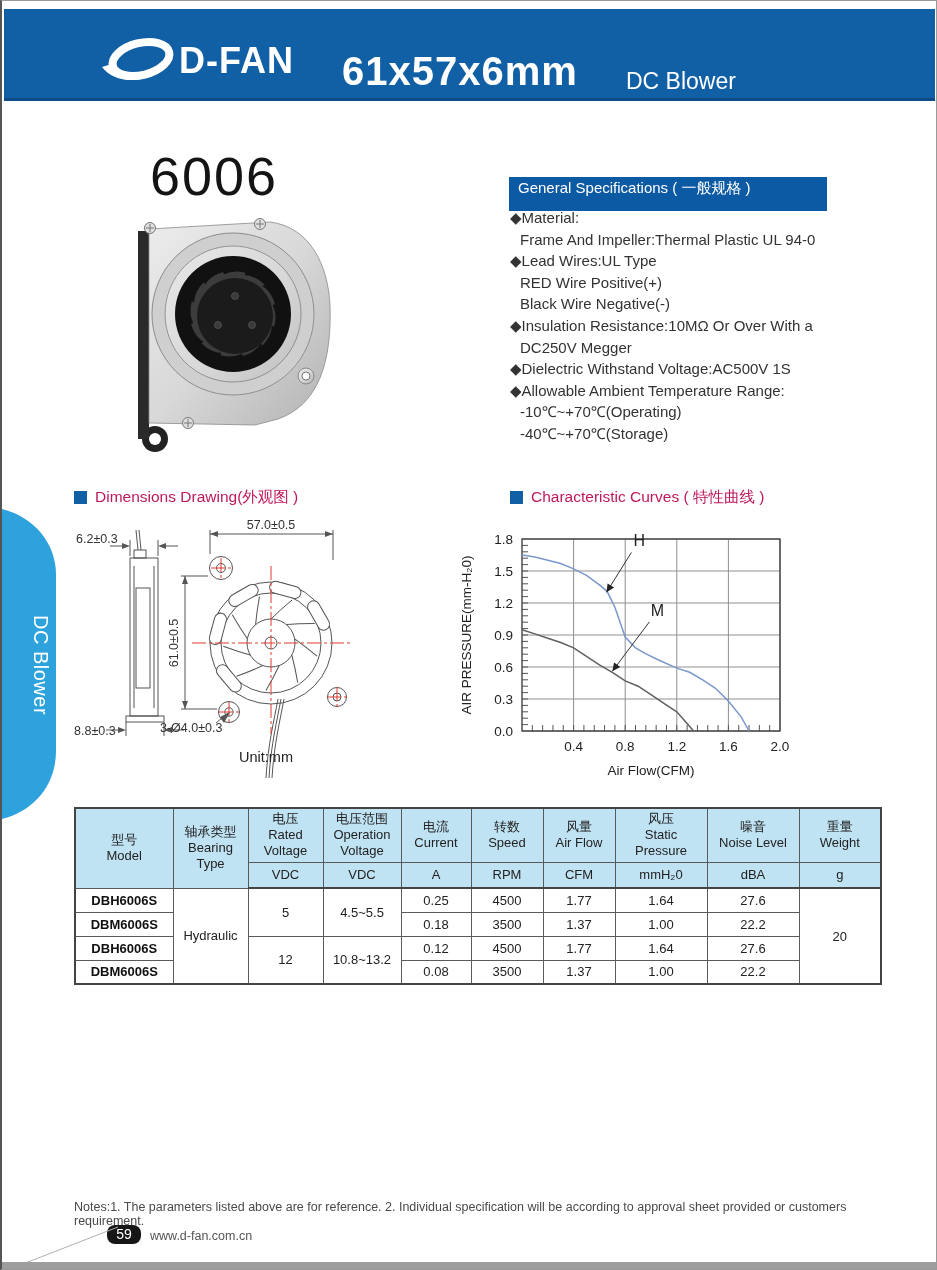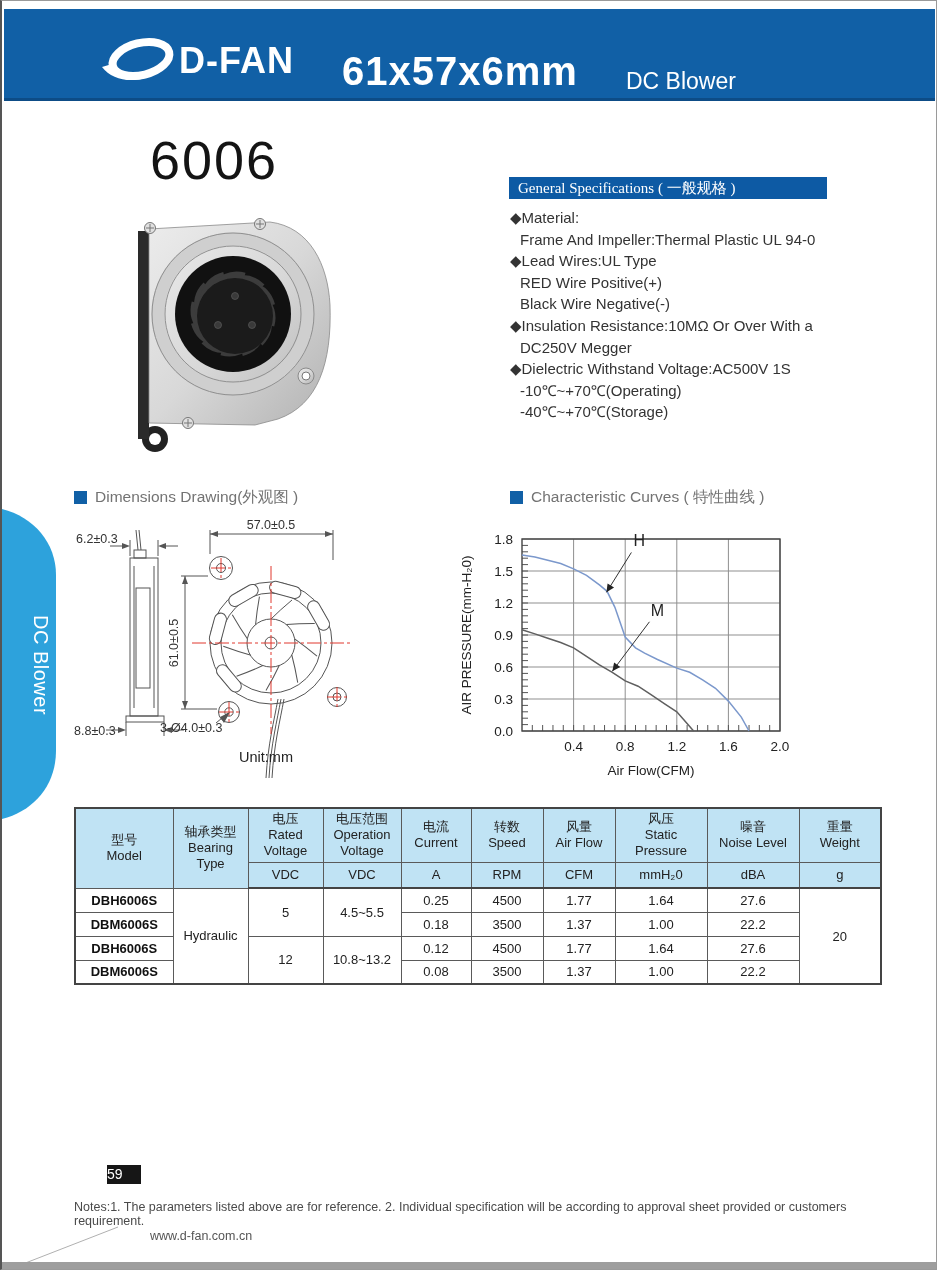--- a/index.html
+++ b/index.html
@@ -6,29 +6,29 @@
   .page{position:relative;width:937px;height:1270px;background:#fff;margin:0 auto;
         box-sizing:border-box;border:1px solid #9a9a9a;border-left:2px solid #555;
         font-family:"Liberation Sans", sans-serif;overflow:hidden;}
   .abs{position:absolute;}
   
   .topbar{left:2px;top:8px;width:931px;height:89px;background:#1160a6;border-bottom:3px solid #0d4c86;}
   .brand-logo{left:95px;top:22px;}
   .hdr-size{left:338px;top:40px;color:#fff;font-size:40px;letter-spacing:1px;font-weight:700;}
   .hdr-prod{left:622px;top:59px;color:#fff;font-size:23px;font-weight:400;}
   
-  .model-title{left:148px;top:128px;font-size:54px;color:#141414;letter-spacing:2px;font-weight:400;}
-  
-  .gs-bar{left:507px;top:176px;width:318px;height:22px;background:#0d5aa4;color:#fff;
-          font-size:15px;line-height:22px;padding-left:9px;box-sizing:border-box;font-family:Liberation Serif, serif;}
+  .model-title{left:148px;top:144px;font-size:54px;color:#141414;letter-spacing:2px;font-weight:400;}
+  
+  .gs-bar{left:507px;top:176px;width:318px;height:34px;background:#0d5aa4;color:#fff;
+          font-size:15px;line-height:22px;padding-left:9px;box-sizing:border-box;}
   .gs-list{left:508px;top:206px;width:400px;font-size:15px;color:#333;}
   .gs-list div{line-height:21.6px;white-space:nowrap;}
   .gs-list div.ind{padding-left:10px;}
   
-  .sec-title{font-size:15.5px;color:#737373;display:flex;align-items:center;gap:8px;font-weight:400;}
+  .sec-title{font-size:15.5px;color:#be185d;display:flex;align-items:center;gap:8px;font-weight:400;}
   .sec-title .sq{width:13px;height:13px;background:#1160a6;display:inline-block;flex:0 0 auto;}
   .dims-title{left:72px;top:486px;}
   .curves-title{left:508px;top:486px;}
   .spec-title{left:72px;top:821px;font-weight:bold;}
   
   .draw-txt{font-size:12.5px;fill:#333;font-family:"Liberation Sans",sans-serif;}
   .unit-txt{font-size:14.5px;fill:#222;font-family:"Liberation Sans",sans-serif;}
   #chart .tick{font-size:13.5px;fill:#222;}
   #chart .axis{font-size:13.5px;fill:#222;}
   #chart .serlabel{font-size:16px;fill:#222;}
@@ -37,22 +37,22 @@
   .spec-table td{border:1px solid #5a5a5a;text-align:center;font-size:13px;color:#222;
                  padding:0 2px;box-sizing:border-box;}
   .spec-table .hd{background:#c0e3f4;}
   .spec-table tr.h1 td{height:54px;line-height:1.25;}
   .spec-table tr.h2 td{height:26px;border-bottom:2px solid #444;}
   .spec-table tr.dr td{height:24px;background:#fff;}
   .spec-table .model-cell{font-weight:bold;color:#111;}
   .spec-table{border:2px solid #444;}
   
   .notes{left:72px;top:1199px;width:845px;font-size:12.5px;color:#4a4a4a;}
-  .page-box{left:105px;top:1164px;width:34px;height:19px;background:#161616;color:#fff;
-            font-size:14px;line-height:19px;}
+  .page-box{left:105px;top:1224px;width:34px;height:19px;background:#161616;color:#fff;
+            font-size:14px;text-align:center;line-height:19px;border-radius:8px;}
   .site{left:148px;top:1228px;font-size:12.5px;color:#555;}
   .bottom-strip{left:0;bottom:0;width:100%;height:7px;background:#9e9e9e;}
   
   .left-tab{left:0;top:498px;}
 </style>
 </head>
 <body>
 
 <div class="page">
 
@@ -138,20 +138,21 @@
   <div class="abs gs-bar">General Specifications ( 一般规格 )</div>
   <div class="abs gs-list">
     <div>◆Material:</div>
     <div class="ind">Frame And Impeller:Thermal Plastic UL 94-0</div>
     <div>◆Lead Wires:UL Type</div>
     <div class="ind">RED Wire Positive(+)</div>
     <div class="ind">Black Wire Negative(-)</div>
     <div>◆Insulation Resistance:10MΩ Or Over With a</div>
     <div class="ind">DC250V Megger</div>
     <div>◆Dielectric Withstand Voltage:AC500V 1S</div>
+    <div>◆Allowable Ambient Temperature Range:</div>
     <div class="ind">-10℃~+70℃(Operating)</div>
     <div class="ind">-40℃~+70℃(Storage)</div>
   </div>
 
   <div class="abs sec-title dims-title">
     <span class="sq"></span>
     <span>Dimensions Drawing(外观图 )</span>
   </div>
   <div class="abs sec-title curves-title">
     <span class="sq"></span>

